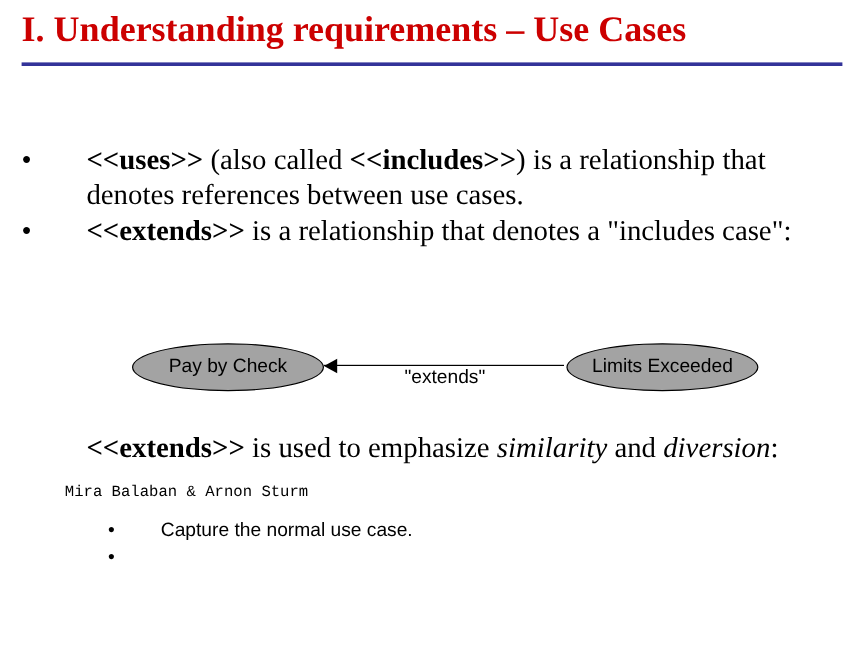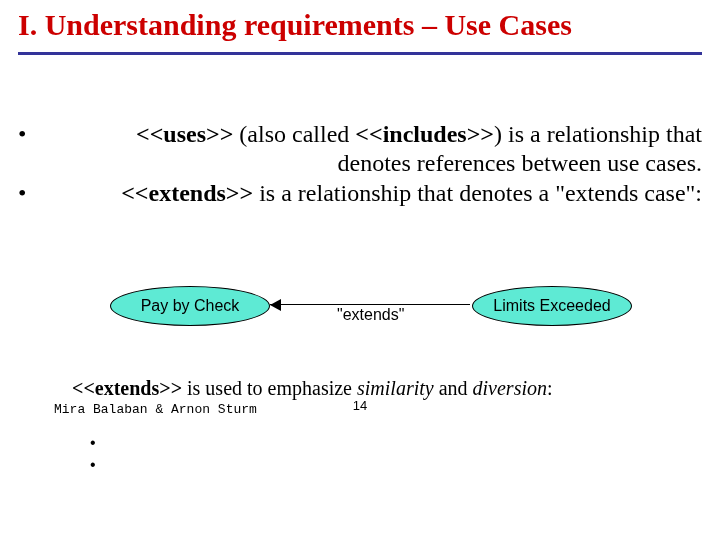--- a/index.html
+++ b/index.html
@@ -49,39 +49,38 @@
   }
   .b1-row {
     display: flex;
   }
   .b1-marker {
     width: 54px;
     flex: 0 0 54px;
   }
   .b1-text {
     flex: 1;
-    text-align: right;
   }
   .diagram {
     position: absolute;
     left: 110px;
     top: 282px;
     width: 520px;
     height: 50px;
   }
   .ellipse {
     position: absolute;
     border: 1.2px solid #000;
     border-radius: 50%;
     display: flex;
     align-items: center;
     justify-content: center;
     font-family: Arial, Helvetica, sans-serif;
     font-size: 16px;
-    background: #5eead4;
+    background: #a3a3a3;
   }
   .ellipse.left {
     left: 0;
     top: 4px;
     width: 158px;
     height: 38px;
   }
   .ellipse.right {
     left: 362px;
     top: 4px;
@@ -114,23 +113,22 @@
     font-family: Arial, Helvetica, sans-serif;
     font-size: 16px;
     background: #fff;
     padding: 0 2px;
   }
   .para2 {
     position: absolute;
     left: 72px;
     top: 360px;
     width: 620px;
-    font-size: 20px;
+    font-size: 24px;
     line-height: 1.22;
-    margin-top: 16px;
   }
   .bullets2 {
     position: absolute;
     left: 90px;
     top: 432px;
     font-family: Arial, Helvetica, sans-serif;
     font-size: 16px;
     line-height: 1.4;
   }
   .b2-row {
@@ -172,42 +170,42 @@
   <div class="bullets1">
     <div class="b1-row">
       <div class="b1-marker">•</div>
       <div class="b1-text">
         <span class="bold">&lt;&lt;uses&gt;&gt;</span><span>  (also called </span><span class="bold">&lt;&lt;includes&gt;&gt;</span><span>) is a relationship that denotes references between use cases.</span>
       </div>
     </div>
     <div class="b1-row">
       <div class="b1-marker">•</div>
       <div class="b1-text">
-        <span class="bold">&lt;&lt;extends&gt;&gt;</span><span> is a relationship that denotes a "extends case":</span>
+        <span class="bold">&lt;&lt;extends&gt;&gt;</span><span> is a relationship that denotes a "includes case":</span>
       </div>
     </div>
   </div>
 
   <div class="diagram">
     <div class="ellipse left">Pay by  Check</div>
     <div class="arrow-line"></div>
     <div class="arrow-head"></div>
     <div class="arrow-label">"extends"</div>
     <div class="ellipse right">Limits  Exceeded</div>
   </div>
 
   <div class="para2">
     <span class="bold">&lt;&lt;extends&gt;&gt;</span><span> is used to emphasize </span><span class="italic">similarity</span><span> and </span><span class="italic">diversion</span><span>:</span>
   </div>
 
   <div class="bullets2">
     <div class="b2-row">
       <div class="b2-marker">•</div>
+      <div>Capture the normal use case.</div>
     </div>
     <div class="b2-row">
       <div class="b2-marker">•</div>
     </div>
   </div>
 
   <div class="footer-left">Mira Balaban  &amp;  Arnon Sturm</div>
-  <div class="footer-page">14</div>
 
 </div>
 
 </body></html>

